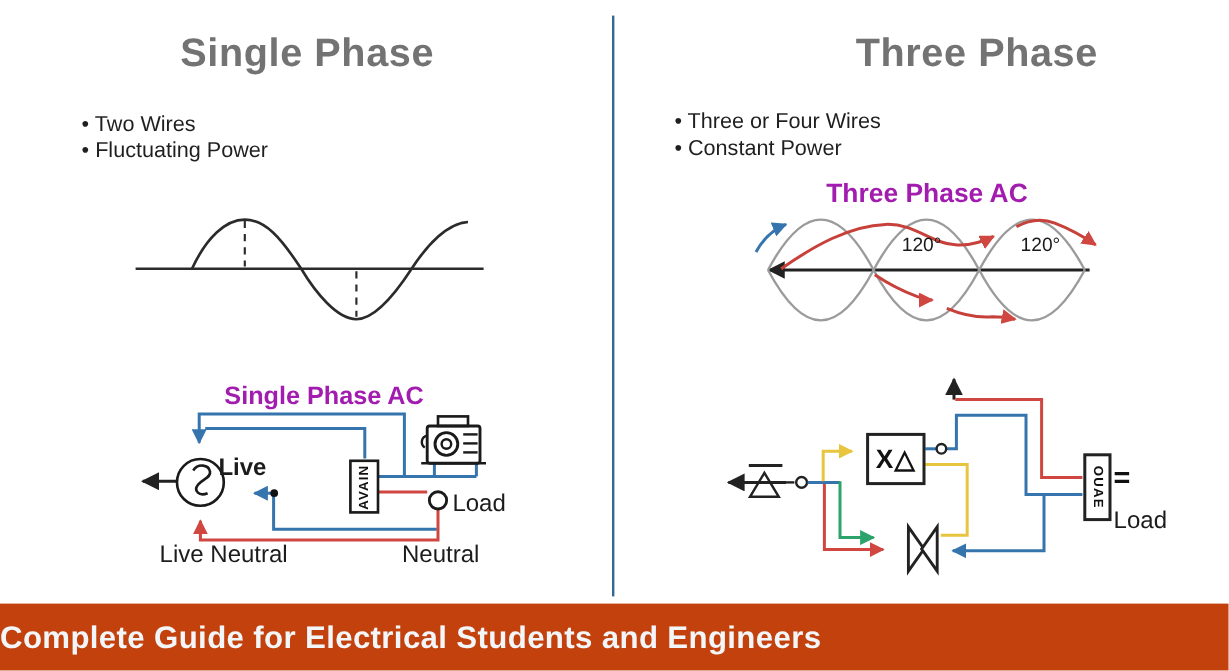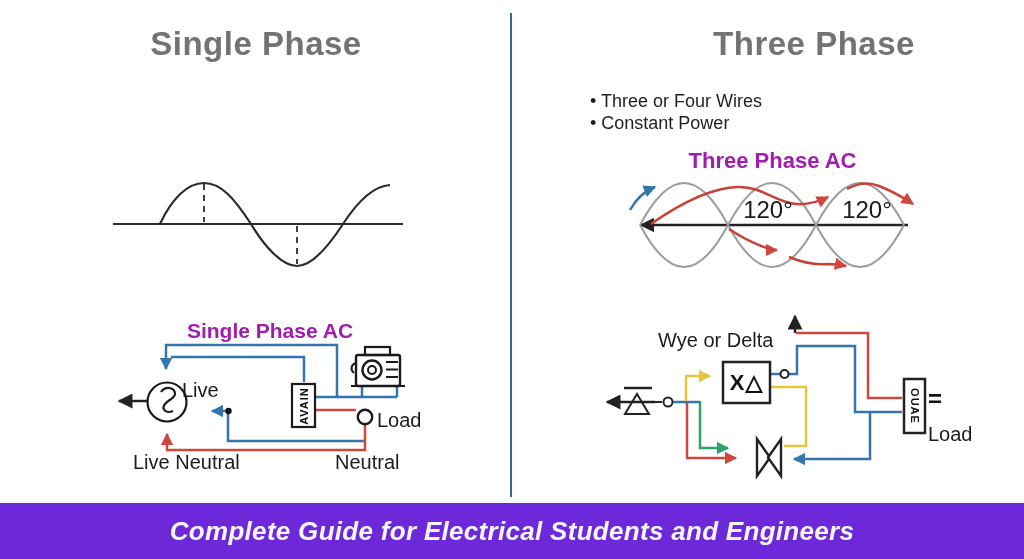--- a/index.html
+++ b/index.html
@@ -7,29 +7,29 @@
     position:relative;width:1024px;height:559px;overflow:hidden;
     background:#ffffff;font-family:"Liberation Sans",sans-serif;color:#1d1d1d;
   }
   .abs{position:absolute;}
   .panel-title{font-size:33px;font-weight:bold;letter-spacing:.5px;color:#737373;text-align:center;width:512px;}
   .bullets{font-size:18px;color:#1f1f1f;line-height:22px;}
   .bullets .b-item{white-space:nowrap;}
   .bullets .b-item::before{content:"• ";font-size:18px;}
   .diagram-label{font-weight:bold;color:#a21caf;text-align:center;}
   .small-label{font-size:20px;color:#1c1c1c;white-space:nowrap;}
-  .angle-label{font-size:24px;color:#191919;text-align:center;width:62px;}
+  .angle-label{font-size:16px;color:#191919;text-align:center;width:62px;}
   .vbox{display:flex;align-items:center;justify-content:center;}
   .vbox span{display:block;font-size:11px;font-weight:bold;letter-spacing:1px;color:#111;}
   .rot-ccw span{transform:rotate(-90deg);}
   .rot-cw span{transform:rotate(90deg);}
   #divider{left:510px;top:13px;width:2px;height:484px;background:#336a93;}
   #banner{
-    left:0;top:503px;width:1024px;height:56px;background:#6d28d9;
-    display:flex;align-items:center;justify-content:center;font-style:italic;
+    left:0;top:503px;width:1024px;height:56px;background:#c2410c;
+    display:flex;align-items:center;
   }
   #banner .banner-text{color:#f2f6f9;font-size:26px;font-weight:bold;letter-spacing:.3px;}
   #gfx{left:0;top:0;pointer-events:none;}
   .xdelta{font-size:22px;font-weight:bold;color:#111;letter-spacing:3px;}
   .equals{font-size:24px;font-weight:bold;color:#111;}
 </style>
 </head>
 <body>
 
 <div id="stage">
@@ -138,37 +138,40 @@
         <path d="M757,439 V476 L770,457.5 Z"></path>
         <path d="M781,439 V476 L768,457.5 Z"></path>
       </g>
       <rect x="904" y="379" width="21" height="54" stroke="#222" stroke-width="2.5" fill="#ffffff"></rect>
     </g>
   </svg>
 
   <div class="abs panel-title" style="left:0;top:25px;">Single Phase</div>
   <div class="abs panel-title" style="left:512px;top:25px;padding-left:46px;">Three Phase</div>
 
-  <div class="abs bullets" style="left:590px;top:90px;">
+  <div class="abs bullets" style="left:68px;top:92px;">
+    <div class="b-item">Two Wires</div>
+    <div class="b-item">Fluctuating Power</div>
+  </div>
+  <div class="abs bullets" style="left:562px;top:90px;">
     <div class="b-item">Three or Four Wires</div>
     <div class="b-item">Constant Power</div>
   </div>
 
   <div class="abs diagram-label" style="left:150px;top:319px;width:240px;font-size:21px;">Single Phase AC</div>
   <div class="abs diagram-label" style="left:650px;top:148px;width:245px;font-size:22px;">Three Phase AC</div>
 
   <div class="abs angle-label" style="left:737px;top:196px;">120°</div>
   <div class="abs angle-label" style="left:836px;top:196px;">120°</div>
 
-  <div class="abs small-label" style="left:182px;top:379px;">Live</div>
+  <div class="abs small-label" style="left:182px;top:379px;font-weight:bold;">Live</div>
   <div class="abs small-label" style="left:377px;top:409px;">Load</div>
   <div class="abs small-label" style="left:133px;top:451px;">Live Neutral</div>
   <div class="abs small-label" style="left:335px;top:451px;">Neutral</div>
 
-  <div class="abs small-label" style="left:658px;top:329px;">Wye or Delta</div>
   <div class="abs small-label" style="left:928px;top:423px;">Load</div>
   <div class="abs equals" style="left:928px;top:385px;">=</div>
 
   <div class="abs vbox rot-ccw" style="left:292px;top:384px;width:23px;height:43px;">
     <span>AVAIN</span>
   </div>
   <div class="abs vbox rot-cw" style="left:904px;top:379px;width:21px;height:54px;">
     <span>OUAE</span>
   </div>
   <div class="abs vbox xdelta" style="left:723px;top:362px;width:47px;height:41px;">

